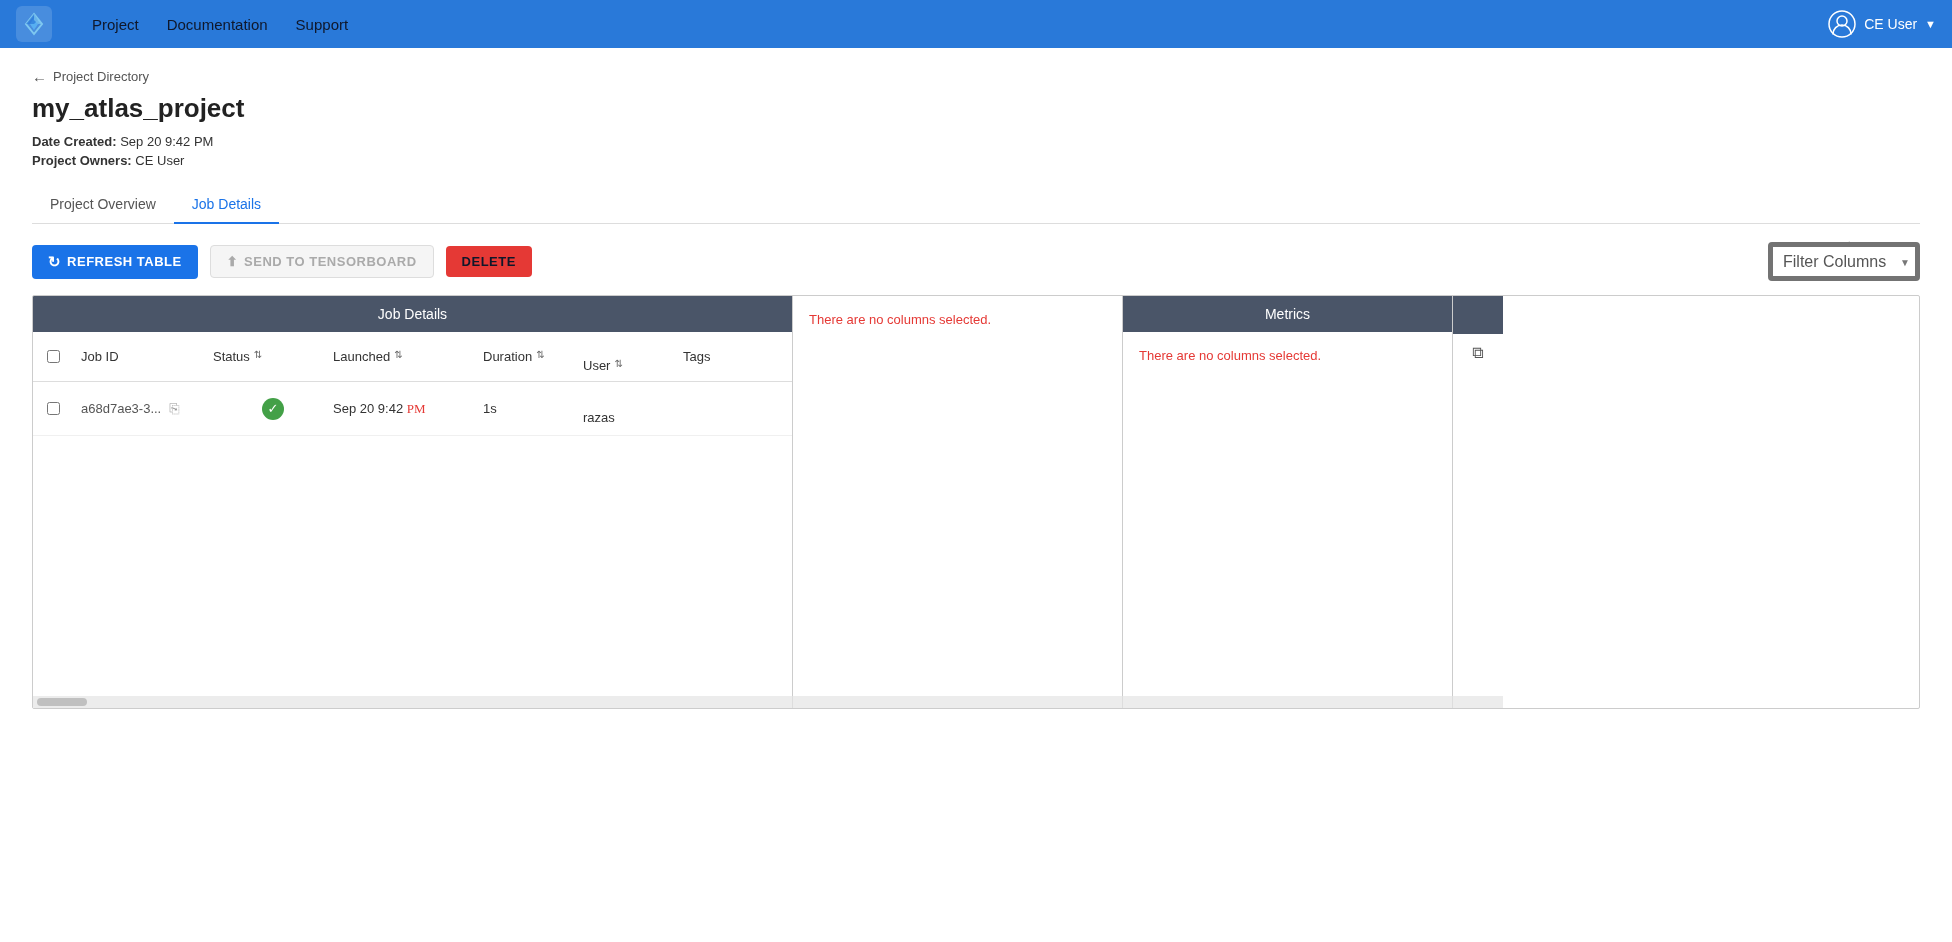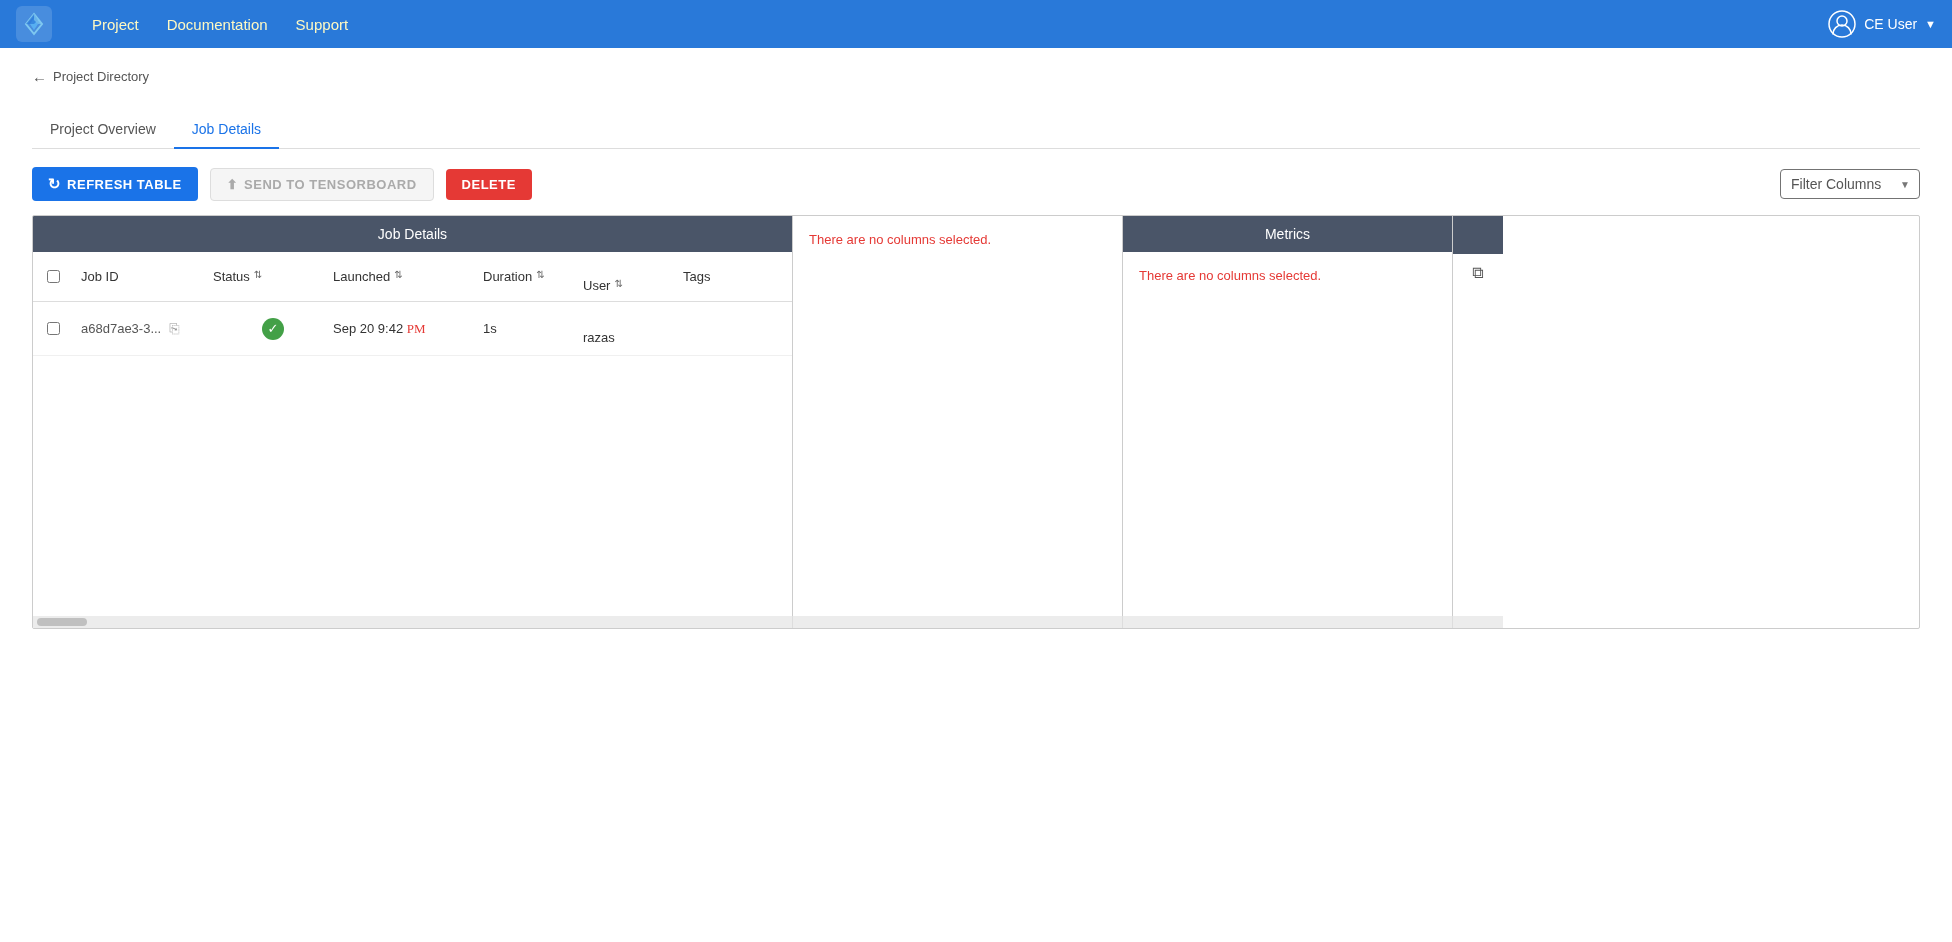--- a/index.html
+++ b/index.html
@@ -22,21 +22,21 @@
     .logo-icon {
       width: 36px;
       height: 36px;
       margin-right: 8px;
     }
     .navbar-nav {
       display: flex;
       gap: 28px;
     }
     .navbar-nav a {
-      color: #fef9c3;
+      color: #0f172a;
       text-decoration: none;
       font-size: 15px;
     }
     .navbar-user {
       margin-left: auto;
       display: flex;
       align-items: center;
       color: #fff;
       gap: 8px;
       cursor: pointer;
@@ -146,35 +146,35 @@
       font-size: 13px;
       font-weight: bold;
       cursor: not-allowed;
       display: flex;
       align-items: center;
       gap: 6px;
       letter-spacing: 0.5px;
     }
     .btn-delete {
       background: #e53935;
-      color: #ffffff;
+      color: #0f172a;
       border: none;
       border-radius: 4px;
       padding: 8px 16px;
       font-size: 13px;
       font-weight: bold;
       cursor: pointer;
       letter-spacing: 0.5px;
     }
     .filter-columns-select {
       margin-left: auto;
-      border: 1px solid #737373;
+      border: 5px solid #737373;
       border-radius: 4px;
       padding: 6px 28px 6px 10px;
-      font-size: 14px;
+      font-size: 16px;
       color: #555;
       background: #fff;
       cursor: pointer;
       appearance: none;
       -webkit-appearance: none;
       min-width: 140px;
     }
     .filter-columns-wrap {
       position: relative;
       margin-left: auto;
@@ -407,20 +407,32 @@
   </div>
 </nav>
 
 <div class="main-content">
 
   <div class="breadcrumb">
     <span class="breadcrumb-arrow">←</span>
     <span>Project Directory</span>
   </div>
 
+  <div class="meta-area">
+    <h1 class="page-title">my_atlas_project</h1>
+    <div class="meta-row">
+      <strong>Date Created:</strong>
+      <span>Sep 20 9:42 PM</span>
+    </div>
+    <div class="meta-row">
+      <strong>Project Owners:</strong>
+      <span>CE User</span>
+    </div>
+    <span class="tags-label">tags</span>
+  </div>
 
   <div class="tabs">
     <div class="tab">Project Overview</div>
     <div class="tab active">Job Details</div>
   </div>
 
   <div class="toolbar toolbar-row">
     <button class="btn-refresh">
       <span style="font-size:15px;">↻</span>
       <span>REFRESH TABLE</span>

